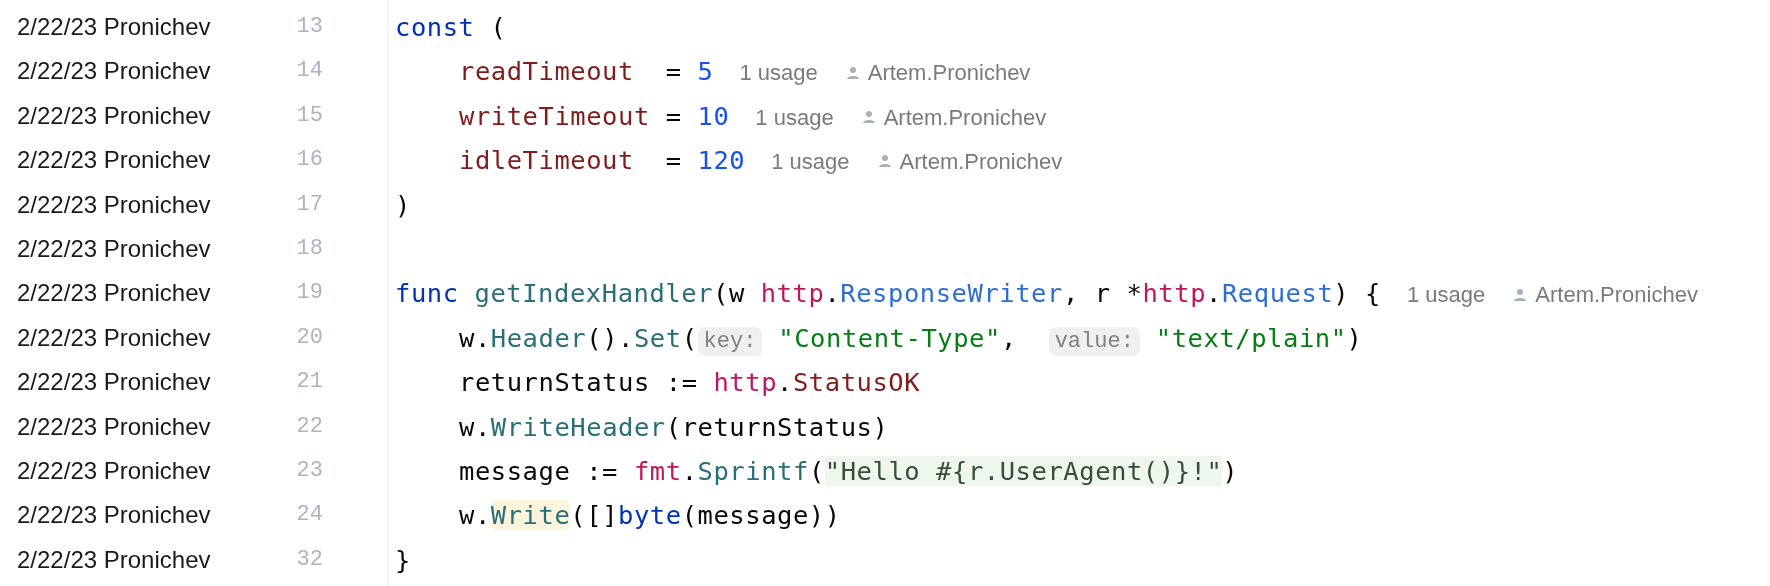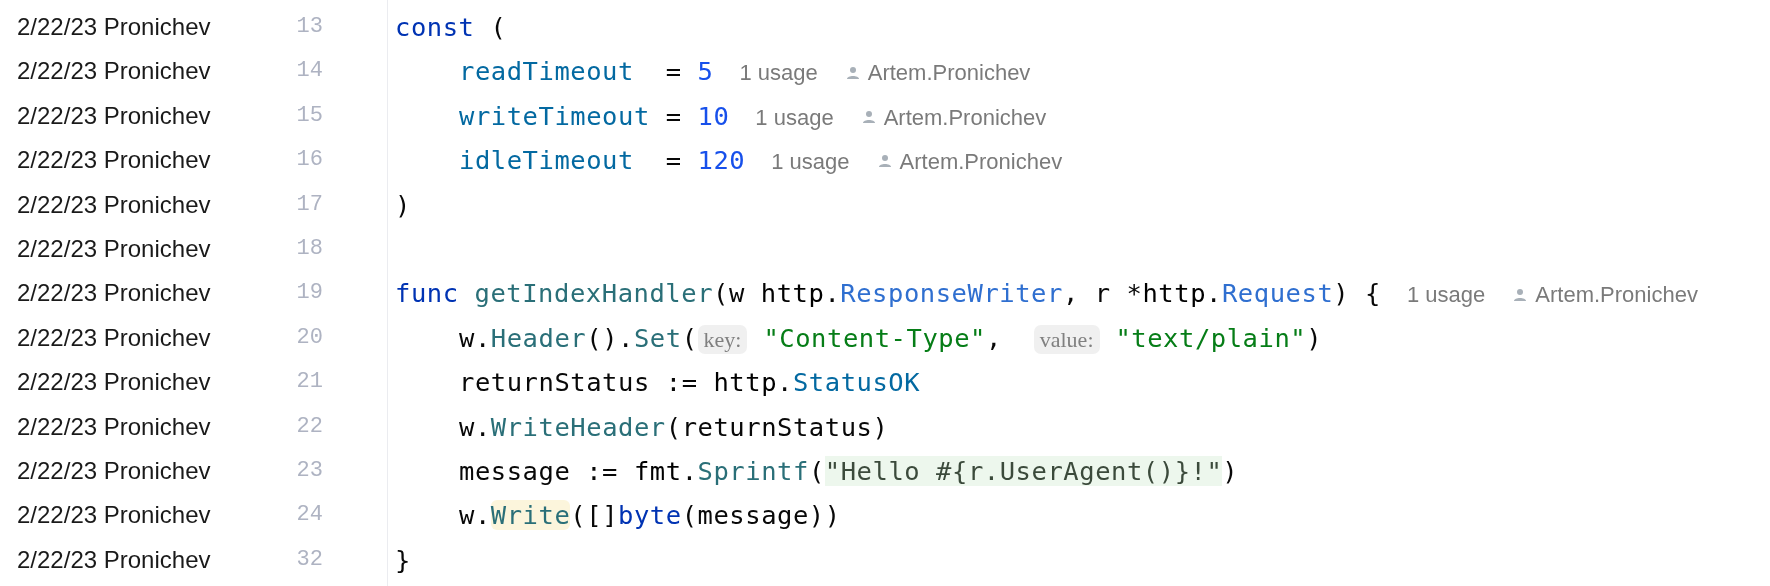--- a/index.html
+++ b/index.html
@@ -9,28 +9,28 @@
   .lnum-col { position:absolute; left:260px; top:0; width:68px; height:438px; }
   .divider { position:absolute; left:387px; top:0; width:1px; height:586px; background:#ebecf0; }
   .code-col { position:absolute; left:395px; top:0; right:0; height:508px; }
   .row { position:absolute; left:0; height:44.4px; line-height:44.4px; white-space:pre; }
   .annot { font-family:"Liberation Sans", sans-serif; font-size:24px; color:#1a1a1a; left:17px; }
   .lnum { font-family:"Liberation Mono", monospace; font-size:22px; color:#aeb3c2; width:63px; text-align:right; left:0; }
   .code { font-family:"DejaVu Sans Mono", monospace; font-size:25.5px; letter-spacing:0.55px; color:#080808; }
   .ind { display:inline-block; width:64px; }
   .kw { color:#0033b3; }
   .fn { color:#2a6f78; }
-  .pkg { color:#000000;text-align:right; }
+  .pkg { color:#be185d;text-align:right; }
   .typ { color:#2f6fd0; }
-  .cst { color:#0369a1; }
+  .cst { color:#7f1d1d; }
   .num { color:#1750eb; }
   .str { color:#067d17; }
   .inj { background:#edf7ed; color:#3b4a3b; }
   .hl { background:#fcf5dc;border-radius:6px; }
-  .hint { font-family:Liberation Serif, serif; font-size:22px; color:#808080; background:#f0f0f0; border-radius:7px; padding:2px 6px; letter-spacing:0; }
+  .hint { font-family:Liberation Mono, monospace; font-size:22px; color:#808080; background:#f0f0f0; border-radius:7px; padding:2px 6px; letter-spacing:0; }
   .inlay { font-family:"Liberation Sans", sans-serif; font-size:22px; color:#7a7a7a; letter-spacing:0; }
   .usage { margin-left:26px; }
   .author { margin-left:28px; }
   .person { display:inline-block; width:14px; height:14px; vertical-align:middle; margin-right:8px; position:relative; top:-2px; }
 </style>
 </head>
 <body>
 
 <div class="editor">
 

